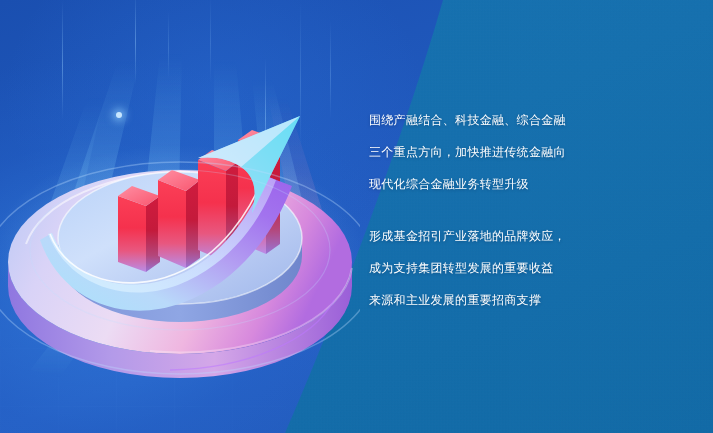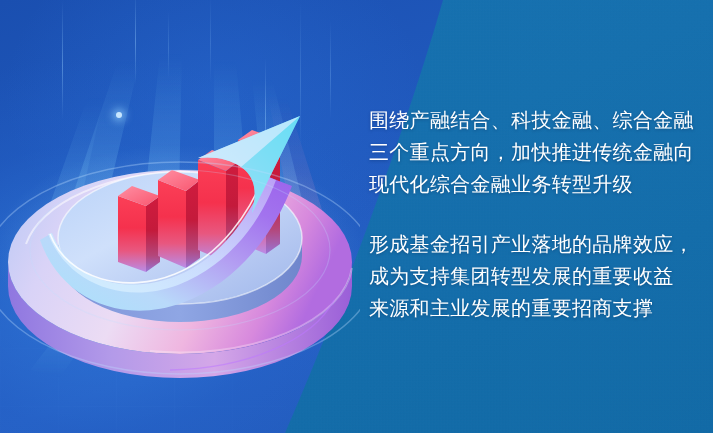--- a/index.html
+++ b/index.html
@@ -85,27 +85,27 @@
 
   
   .copy {
     position: absolute;
     left: 369px;
     top: 104px;
     width: 330px;
   }
   .para {
     color: #ffffff;
-    font-size: 20px;
+    font-size: 12px;
     line-height: 32px;
     letter-spacing: 0.3px;
     text-shadow: 0 1px 3px rgba(0,30,70,0.35);
     white-space: pre-line;
   }
-  .para.second { margin-top: 28px; }
+  .para.second { margin-top: 20px; }
 </style>
 </head>
 <body>
 
 <div id="stage">
 
   <div class="bg-base"></div>
   <div class="bg-blocks"></div>
 
   <div class="bg-streaks">

